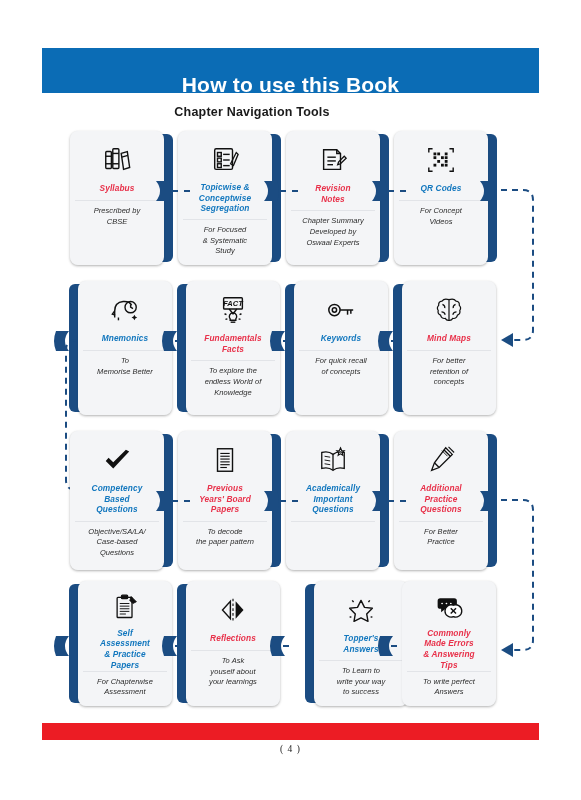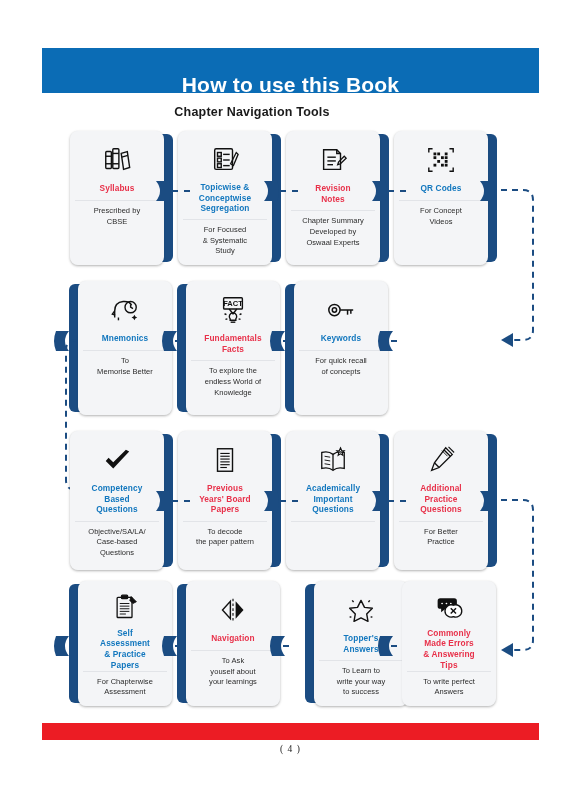--- a/index.html
+++ b/index.html
@@ -41,23 +41,24 @@
   .spine{
     position:absolute;top:3px;width:14px;height:calc(100% - 6px);
     background:#1B4C82;border-radius:5px;z-index:0;
   }
   .ltr .spine{right:-9px;border-radius:0 6px 6px 0;}
   .rtl .spine{left:-9px;border-radius:6px 0 0 6px;}
 
   .card-body{
     position:relative;z-index:2;background:#f4f5f7;border-radius:8px;
     width:100%;height:100%;box-sizing:border-box;
-    display:flex;flex-direction:column;
+    display:flex;flex-direction:column;align-items:center;
     padding:9px 5px 8px;
     box-shadow:0 1px 2px rgba(0,0,0,.10);
+    font-style:italic;
   }
 
   .icon-wrap{
     height:40px;display:flex;align-items:center;justify-content:center;
     margin-bottom:3px;
   }
   .icon-wrap svg{display:block;}
 
   .card-title{
     font-size:8.3px;font-weight:bold;line-height:1.28;text-align:center;
@@ -330,20 +331,39 @@
               <path d="M23 16 V21"></path>
                 <path d="M26.5 16 V20"></path>
             </svg>
           </span>
           <div class="card-title t-blue">Keywords</div>
           <div class="divider"></div>
           <div class="card-desc">For quick recall<br>of concepts</div>
         </div>
       </div>
 
+      <div class="card rtl" style="left:402px;height:134px;">
+        <div class="spine"></div>
+        <div class="card-body">
+          <span class="icon-wrap">
+            <svg width="30" height="30" viewBox="0 0 32 32" fill="none" stroke="#111" stroke-width="1.3">
+              <path d="M16 5 Q11 3 8.5 6.5 Q4.5 7 5 11 Q2.5 13.5 4.5 16.5 Q3.5 20 7 21.5 Q8 25.5 12 25 Q13.5 27.5 16 27"></path>
+              <path d="M16 5 Q21 3 23.5 6.5 Q27.5 7 27 11 Q29.5 13.5 27.5 16.5 Q28.5 20 25 21.5 Q24 25.5 20 25 Q18.5 27.5 16 27"></path>
+              <line x1="16" y1="5" x2="16" y2="27"></line>
+              <path d="M9 10 Q12 11 11.5 14"></path>
+                <path d="M8 18 Q11 18 12 21"></path>
+              <path d="M23 10 Q20 11 20.5 14"></path>
+                <path d="M24 18 Q21 18 20 21"></path>
+            </svg>
+          </span>
+          <div class="card-title t-red">Mind Maps</div>
+          <div class="divider"></div>
+          <div class="card-desc">For better<br>retention of<br>concepts</div>
+        </div>
+      </div>
     </div>
 
     <div class="row ltr">
 
       <div class="dash-seg" style="left:172px;top:69px;width:18px;"></div>
       <div class="dash-seg" style="left:280px;top:69px;width:18px;"></div>
       <div class="dash-seg" style="left:388px;top:69px;width:18px;"></div>
 
       <div class="arrow" style="left:156px;top:60px;">
         <svg width="17" height="20" viewBox="0 0 17 20">
@@ -494,21 +514,21 @@
       <div class="card rtl" style="left:186px;height:125px;">
         <div class="spine"></div>
         <div class="card-body">
           <span class="icon-wrap">
             <svg width="28" height="28" viewBox="0 0 32 32" fill="none">
               <path d="M13 6 L13 26 L4 16 Z" stroke="#111" stroke-width="1.6" fill="none"></path>
               <path d="M19 6 L19 26 L28 16 Z" fill="#111"></path>
               <line x1="16" y1="3" x2="16" y2="29" stroke="#111" stroke-width="1.3" stroke-dasharray="3 2.5"></line>
             </svg>
           </span>
-          <div class="card-title t-red">Navigation</div>
+          <div class="card-title t-red">Reflections</div>
           <div class="divider"></div>
           <div class="card-desc">To Ask<br>youself about<br>your learnings</div>
         </div>
       </div>
 
       <div class="card rtl" style="left:294px;height:125px;margin-left:20px;">
         <div class="spine"></div>
         <div class="card-body">
           <span class="icon-wrap">
             <svg width="28" height="28" viewBox="0 0 32 32" fill="none" stroke="#111" stroke-width="1.6">

